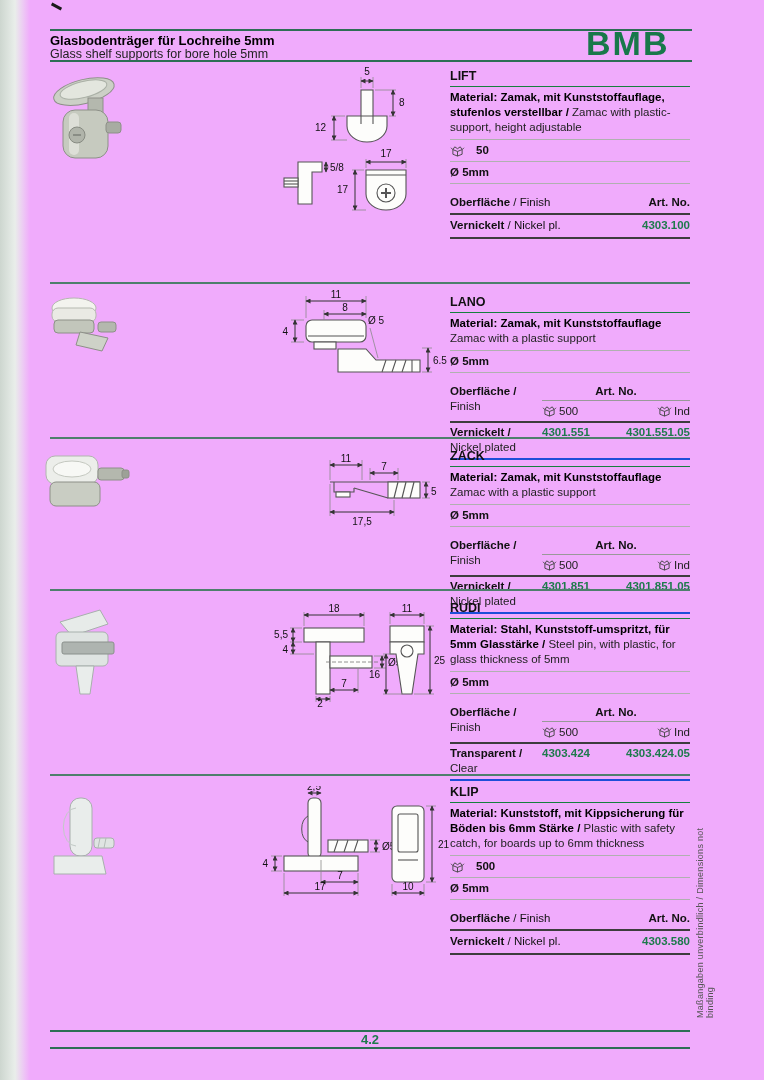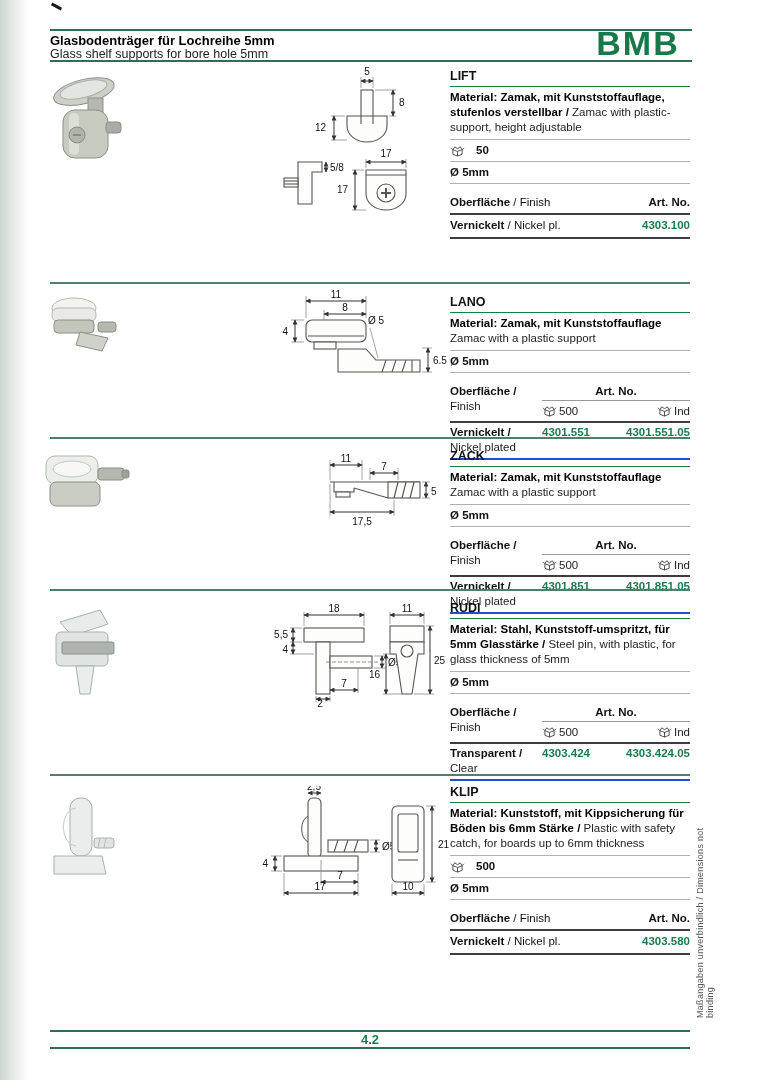--- a/index.html
+++ b/index.html
@@ -1,28 +1,28 @@
 <!DOCTYPE html>
 <html><head>
 <meta charset="utf-8">
 <style>
   html,body{margin:0;padding:0;background:#e8e8e8;}
-  .page{position:relative;width:764px;height:1080px;background:#ffffff;
+  .page{position:relative;width:764px;height:1080px;background:#f0abfc;
         font-family:"Liberation Sans",sans-serif;overflow:hidden;color:#111;}
   .edge-tint{position:absolute;left:0;top:0;width:30px;height:100%;
         background:linear-gradient(to right,#cdd6cf,#e9eeea 50%,rgba(255,255,255,0));}
   .scan-mark{position:absolute;left:51px;top:5px;width:11px;height:3px;background:#1a1a1a;transform:rotate(28deg);}
 
   
   .hline{position:absolute;height:2px;background:#2e6e55;}
   .h-top{left:50px;top:29px;width:642px;}
   .h-bot{left:50px;top:60px;width:642px;}
   .title-de{position:absolute;left:50px;top:33px;font-size:13px;font-weight:bold;color:#000;}
   .title-en{position:absolute;left:50px;top:47px;font-size:12.5px;color:#222;}
-  .logo{position:absolute;left:586px;top:24px;width:104px;text-align:center;
+  .logo{position:absolute;left:586px;top:24px;width:104px;text-align:left;
         font-size:34px;font-weight:bold;letter-spacing:2px;color:#18784a;}
 
   
   .divider{position:absolute;left:50px;width:640px;height:2px;background:#4d7f6c;}
 
   
   .spec{position:absolute;left:450px;width:240px;font-size:11.5px;line-height:1.3;color:#111;}
   .sp-title{font-weight:bold;font-size:12.5px;padding-bottom:2px;border-bottom:1px solid #15803d;}
   .sp-material{padding:3px 0 4px;border-bottom:1px solid #b0b0b0;white-space:pre-line;color:#222;}
   .sp-material b{color:#000;}

